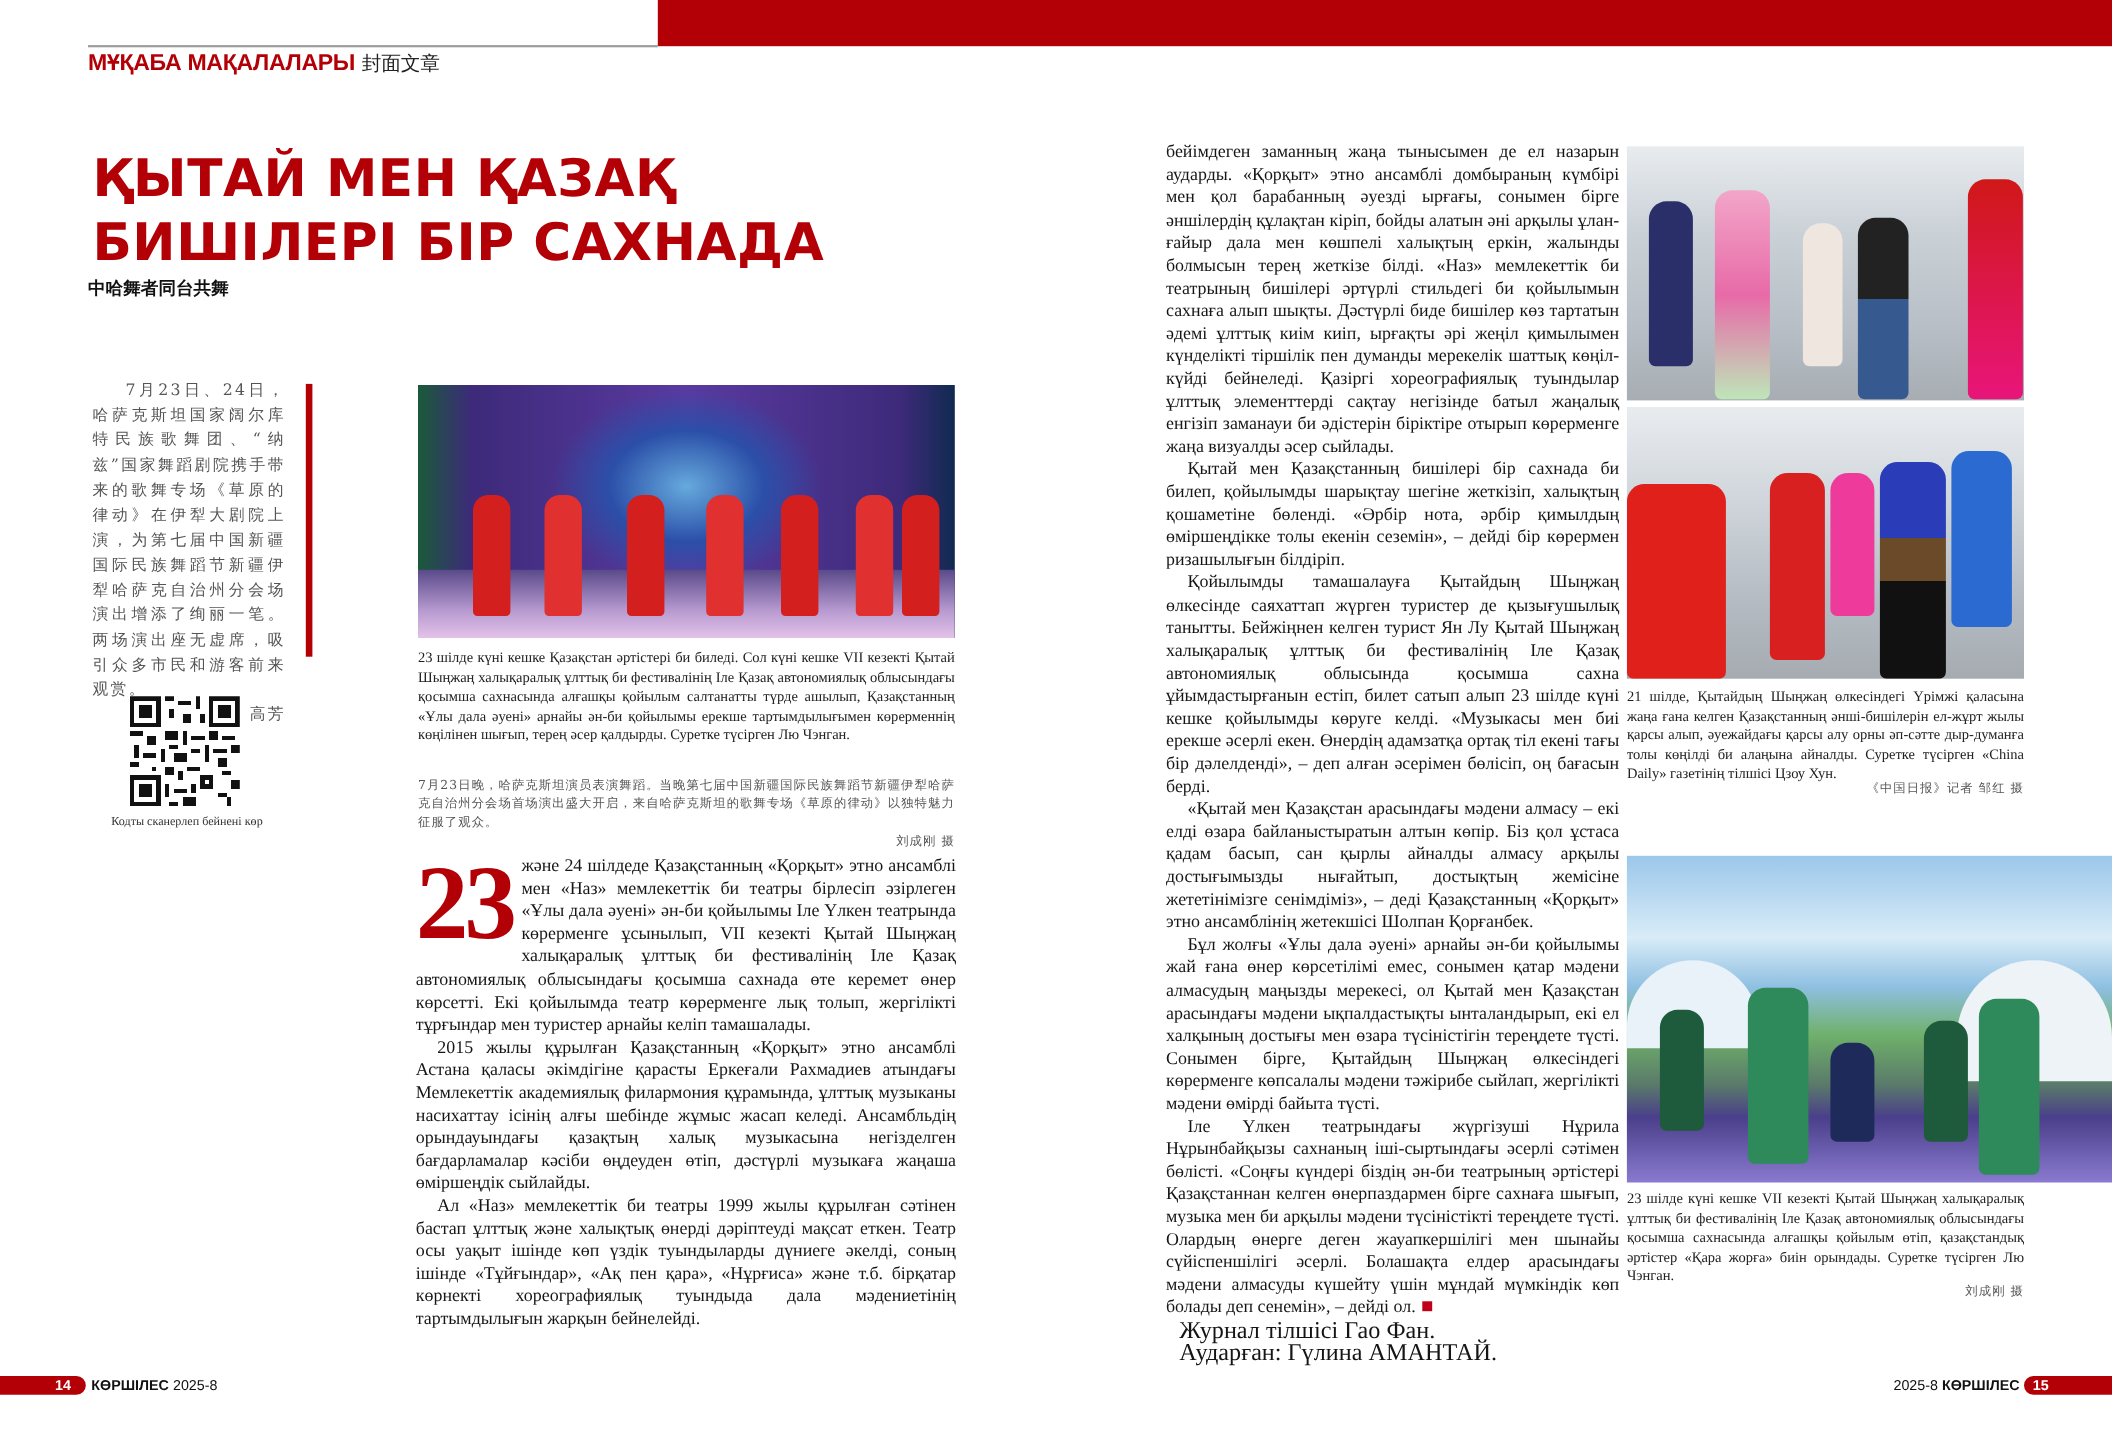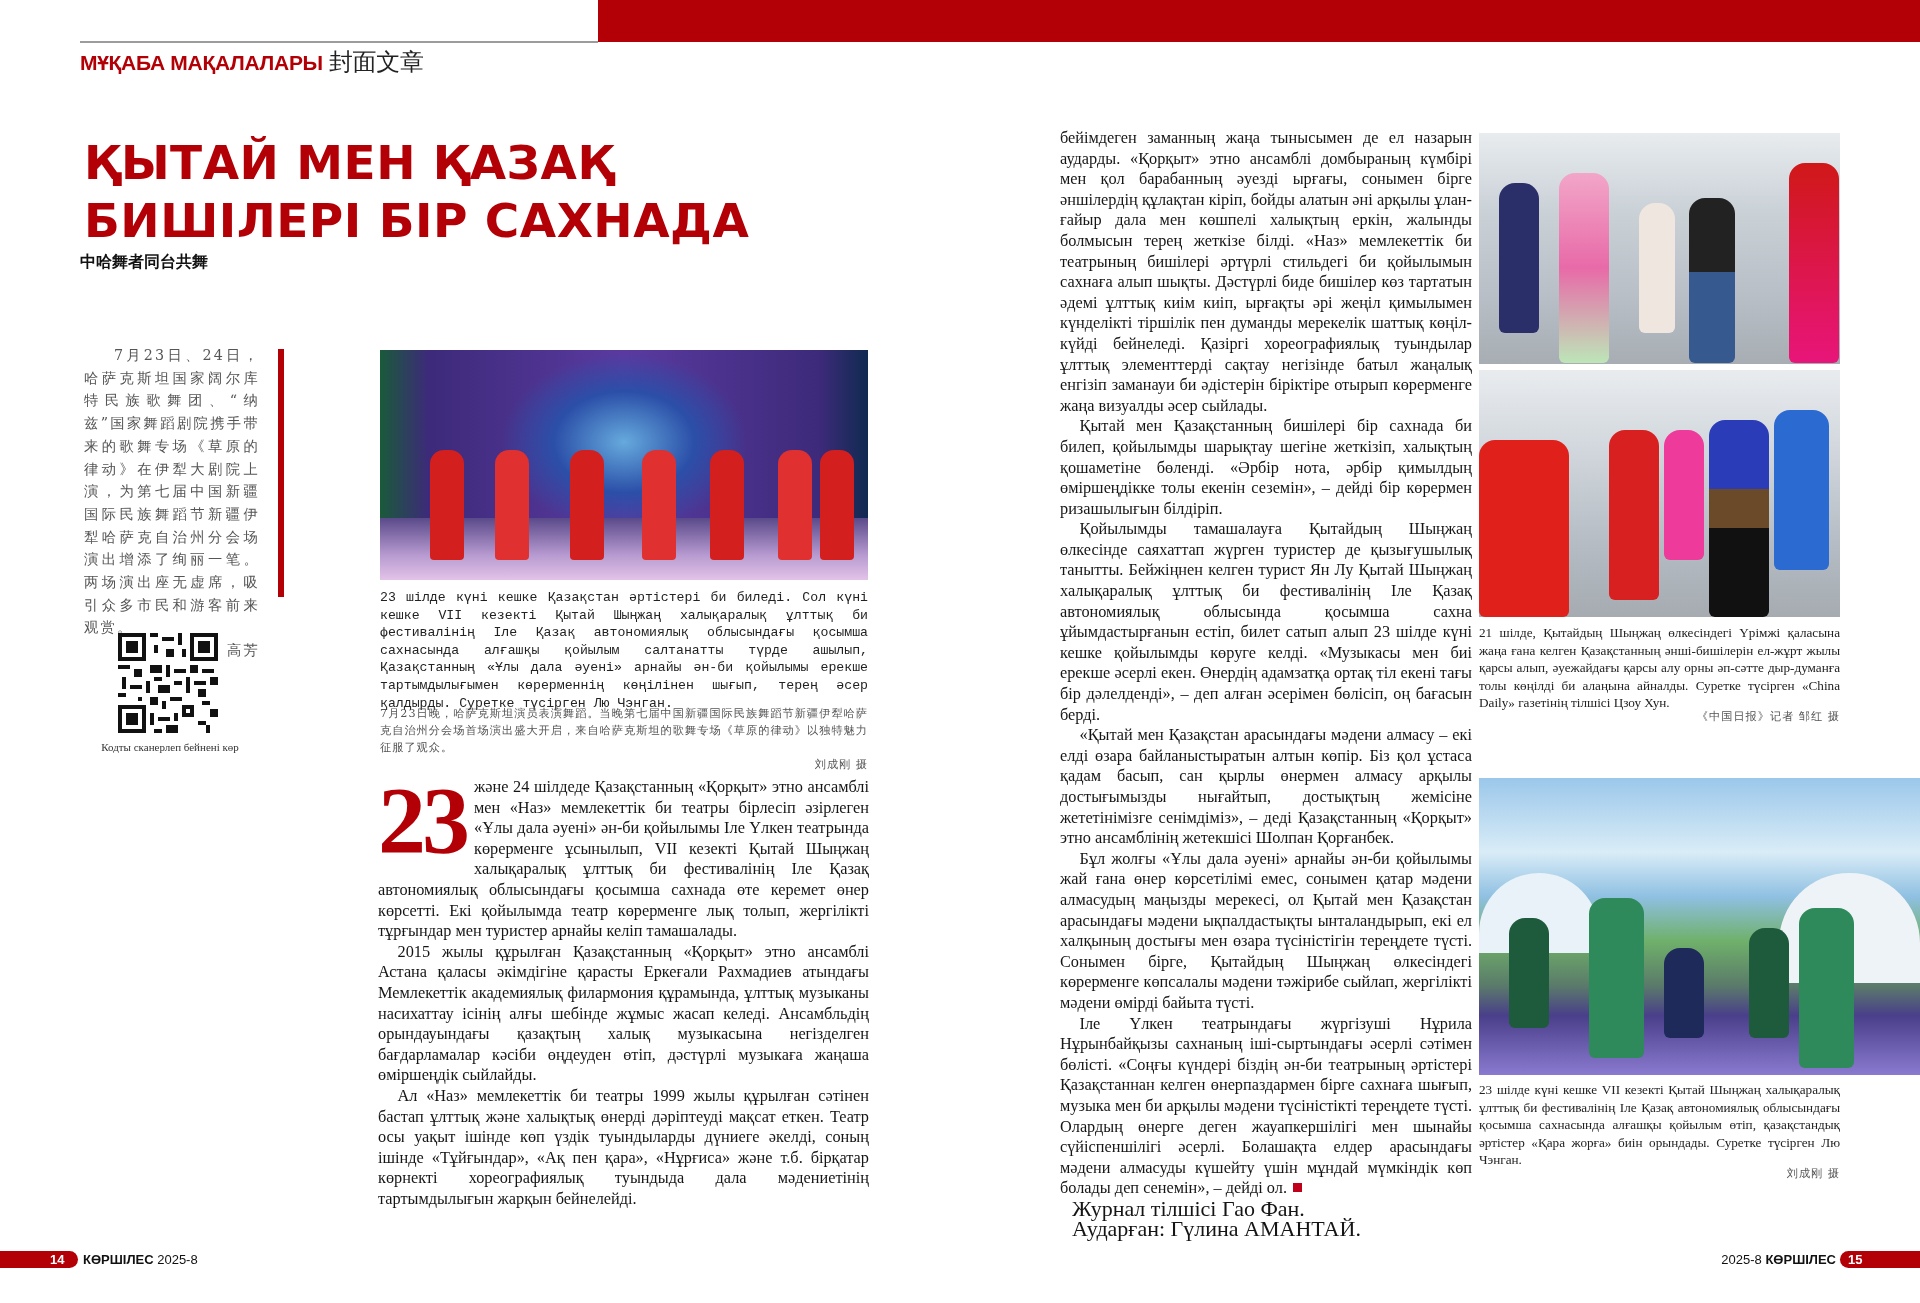--- a/index.html
+++ b/index.html
@@ -1,21 +1,21 @@
 <!DOCTYPE html>
 <html><head>
 <meta charset="utf-8">
 <style>
   html, body { margin:0; padding:0; }
   body { width:1920px; height:1303px; position:relative; background:#ffffff; overflow:hidden; font-family:"Liberation Serif", serif; color:#1a1a1a; }
   .abs { position:absolute; }
   .topbar { left:598px; top:0; width:1322px; height:42px; background:#b30006; }
   .topline { left:80px; top:41px; width:518px; height:2px; background:#9c9c9c; }
   .section-label { left:80px; top:46px; font-family:"Liberation Sans", sans-serif; font-weight:bold; font-size:21px; color:#b30006; letter-spacing:-0.3px; white-space:nowrap; }
-  .section-label .cn { color:#222; font-weight:normal; font-size:24px; margin-left:6px; }
+  .section-label .cn { color:#222; font-weight:normal; font-size:18px; margin-left:6px; }
   .title { left:80px; top:130px; width:800px; font-family:"DejaVu Sans", sans-serif; font-weight:bold; font-size:47px; line-height:58px; color:#b30006; letter-spacing:0.5px; }
   .subtitle { left:80px; top:252px; font-family:"DejaVu Sans", sans-serif; font-weight:bold; font-size:16px; color:#111;text-align:right; }
   .lead-cn { left:84px; top:344px; width:176px; font-family:"DejaVu Serif", serif; font-size:14.3px; line-height:22.7px; color:#555; text-align:justify; letter-spacing:2.2px; }
   .lead-cn .indent { display:inline-block; width:30px; }
   .lead-cn .byline { display:block; text-align:right; }
   .lead-bar { left:278px; top:349px; width:6px; height:248px; background:#b30006; }
   .qr { left:118px; top:633px; width:100px; height:100px; background:#fff; }
   .qr-caption { left:100px; top:740px; width:140px; text-align:center; font-size:11px; line-height:14px; color:#333; }
   .photo { overflow:hidden; }
   .photo1 { left:380px; top:350px; width:488px; height:230px; background:
@@ -24,21 +24,21 @@
       linear-gradient(90deg, #1a5a3a 0%, #3d2a7a 10%, #5a3aa0 50%, #3d2a7a 90%, #102a50 100%); }
   .photo1 .floor { position:absolute; left:0; right:0; bottom:0; height:62px; background:linear-gradient(180deg,#5a4a8a,#b79ad0 60%,#e3c3e8); }
   .photo1 .dancer { position:absolute; bottom:20px; width:34px; height:110px; background:#d41f1f; border-radius:14px 14px 4px 4px; }
   .photo2 { left:1479px; top:133px; width:361px; height:231px; background:linear-gradient(180deg,#e8ecef 0%,#c9d0d6 35%,#b8bfc6 70%,#a7adb3 100%); }
   .photo3 { left:1479px; top:370px; width:361px; height:247px; background:linear-gradient(180deg,#e9ecef 0%,#cfd5db 35%,#b5bcc3 70%,#a5abb1 100%); }
   .photo4 { left:1479px; top:778px; width:441px; height:297px; background:linear-gradient(180deg,#9bc7ea 0%,#d9ecf7 25%,#8fc0e2 40%,#6fb06a 55%,#5a7a6a 70%,#4a3f8a 80%,#8a7ad0 100%); }
   .figure { position:absolute; border-radius:16px 16px 6px 6px; }
   .cap { font-size:13.2px; line-height:17.6px; color:#222; text-align:justify; }
   .cap-cn { font-family:"DejaVu Serif", serif; font-size:11.2px; line-height:17px; color:#555; text-align:justify; letter-spacing:1px; }
   .cap-cn .credit { display:block; text-align:right; }
-  .cap1 { left:380px; top:589px; width:488px;font-family:Liberation Mono, monospace; }
+  .cap1 { left:380px; top:589px; width:488px; }
   .cap1cn { left:380px; top:679px; width:488px;margin-top:26px; }
   .cap2 { left:1479px; top:624px; width:361px; }
   .cap2cn { left:1479px; top:708px; width:361px; }
   .cap3 { left:1479px; top:1081px; width:361px; }
   .cap3cn { left:1479px; top:1165px; width:361px; }
   .body { font-size:16.3px; line-height:20.6px; color:#151515; text-align:justify; }
   .body p { margin:0; text-indent:1.2em; }
   .body p.noindent { text-indent:0; }
   .body-left { left:378px; top:777px; width:491px; }
   .dropcap { float:left; font-family:"Liberation Serif", serif; font-weight:bold; font-size:96px; line-height:80px; color:#b30006; margin:4px 8px 0 0; letter-spacing:-4px; }
@@ -140,21 +140,21 @@
   <span class="dropcap">23</span>
   <p class="noindent">және 24 шілдеде Қазақстанның «Қорқыт» этно ансамблі мен «Наз» мемлекеттік би театры бірлесіп әзірлеген «Ұлы дала әуені» ән-би қойылымы Іле Үлкен театрында көрерменге ұсынылып, VII кезекті Қытай Шыңжаң халықаралық ұлттық би фестивалінің Іле Қазақ автономиялық облысындағы қосымша сахнада өте керемет өнер көрсетті. Екі қойылымда театр көрерменге лық толып, жергілікті тұрғындар мен туристер арнайы келіп тамашалады.</p>
   <p>2015 жылы құрылған Қазақстанның «Қорқыт» этно ансамблі Астана қаласы әкімдігіне қарасты Еркеғали Рахмадиев атындағы Мемлекеттік академиялық филармония құрамында, ұлттық музыканы насихаттау ісінің алғы шебінде жұмыс жасап келеді. Ансамбльдің орындауындағы қазақтың халық музыкасына негізделген бағдарламалар кәсіби өңдеуден өтіп, дәстүрлі музыкаға жаңаша өміршеңдік сыйлайды.</p>
   <p>Ал «Наз» мемлекеттік би театры 1999 жылы құрылған сәтінен бастап ұлттық және халықтық өнерді дәріптеуді мақсат еткен. Театр осы уақыт ішінде көп үздік туындыларды дүниеге әкелді, соның ішінде «Тұйғындар», «Ақ пен қара», «Нұрғиса» және т.б. бірқатар көрнекті хореографиялық туындыда дала мәдениетінің тартымдылығын жарқын бейнелейді.</p>
 </div>
 
 <div class="abs body body-mid">
   <p class="noindent">бейімдеген заманның жаңа тынысымен де ел назарын аударды. «Қорқыт» этно ансамблі домбыраның күмбірі мен қол барабанның әуезді ырғағы, сонымен бірге әншілердің құлақтан кіріп, бойды алатын әні арқылы ұлан-ғайыр дала мен көшпелі халықтың еркін, жалынды болмысын терең жеткізе білді. «Наз» мемлекеттік би театрының бишілері әртүрлі стильдегі би қойылымын сахнаға алып шықты. Дәстүрлі биде бишілер көз тартатын әдемі ұлттық киім киіп, ырғақты әрі жеңіл қимылымен күнделікті тіршілік пен думанды мерекелік шаттық көңіл-күйді бейнеледі. Қазіргі хореографиялық туындылар ұлттық элементтерді сақтау негізінде батыл жаңалық енгізіп заманауи би әдістерін біріктіре отырып көрерменге жаңа визуалды әсер сыйлады.</p>
   <p>Қытай мен Қазақстанның бишілері бір сахнада би билеп, қойылымды шарықтау шегіне жеткізіп, халықтың қошаметіне бөленді. «Әрбір нота, әрбір қимылдың өміршеңдікке толы екенін сеземін», – дейді бір көрермен ризашылығын білдіріп.</p>
   <p>Қойылымды тамашалауға Қытайдың Шыңжаң өлкесінде саяхаттап жүрген туристер де қызығушылық танытты. Бейжіңнен келген турист Ян Лу Қытай Шыңжаң халықаралық ұлттық би фестивалінің Іле Қазақ автономиялық облысында қосымша сахна ұйымдастырғанын естіп, билет сатып алып 23 шілде күні кешке қойылымды көруге келді. «Музыкасы мен биі ерекше әсерлі екен. Өнердің адамзатқа ортақ тіл екені тағы бір дәлелденді», – деп алған әсерімен бөлісіп, оң бағасын берді.</p>
-  <p>«Қытай мен Қазақстан арасындағы мәдени алмасу – екі елді өзара байланыстыратын алтын көпір. Біз қол ұстаса қадам басып, сан қырлы өнермен алмасу арқылы достығымызды нығайтып, достықтың жемісіне жететінімізге сенімдіміз», – деді Қазақстанның «Қорқыт» этно ансамблінің жетекшісі Шолпан Қорғанбек.</p>
+  <p>«Қытай мен Қазақстан арасындағы мәдени алмасу – екі елді өзара байланыстыратын алтын көпір. Біз қол ұстаса қадам басып, сан қырлы айналды алмасу арқылы достығымызды нығайтып, достықтың жемісіне жететінімізге сенімдіміз», – деді Қазақстанның «Қорқыт» этно ансамблінің жетекшісі Шолпан Қорғанбек.</p>
   <p>Бұл жолғы «Ұлы дала әуені» арнайы ән-би қойылымы жай ғана өнер көрсетілімі емес, сонымен қатар мәдени алмасудың маңызды мерекесі, ол Қытай мен Қазақстан арасындағы мәдени ықпалдастықты ынталандырып, екі ел халқының достығы мен өзара түсіністігін тереңдете түсті. Сонымен бірге, Қытайдың Шыңжаң өлкесіндегі көрерменге көпсалалы мәдени тәжірибе сыйлап, жергілікті мәдени өмірді байыта түсті.</p>
   <p><span>Іле Үлкен театрындағы жүргізуші Нұрила Нұрынбайқызы сахнаның іші-сыртындағы әсерлі сәтімен бөлісті. «Соңғы күндері біздің ән-би театрының әртістері Қазақстаннан келген өнерпаздармен бірге сахнаға шығып, музыка мен би арқылы мәдени түсіністікті тереңдете түсті. Олардың өнерге деген жауапкершілігі мен шынайы сүйіспеншілігі әсерлі. Болашақта елдер арасындағы мәдени алмасуды күшейту үшін мұндай мүмкіндік көп болады деп сенемін», – дейді ол.</span><span class="endmark"></span></p>
   <span class="sig">Журнал тілшісі Гао Фан.</span>
   <span class="sig">Аударған: Гүлина АМАНТАЙ.</span>
 </div>
 
 <div class="abs photo photo2">
   <div class="figure" style="left:20px;top:50px;width:40px;height:150px;background:#2a2f6a"></div>
   <div class="figure" style="left:80px;top:40px;width:50px;height:190px;background:linear-gradient(#f2a6c8,#e86aa8 50%,#bde6b8)"></div>
   <div class="figure" style="left:160px;top:70px;width:36px;height:130px;background:#efe7df"></div>

